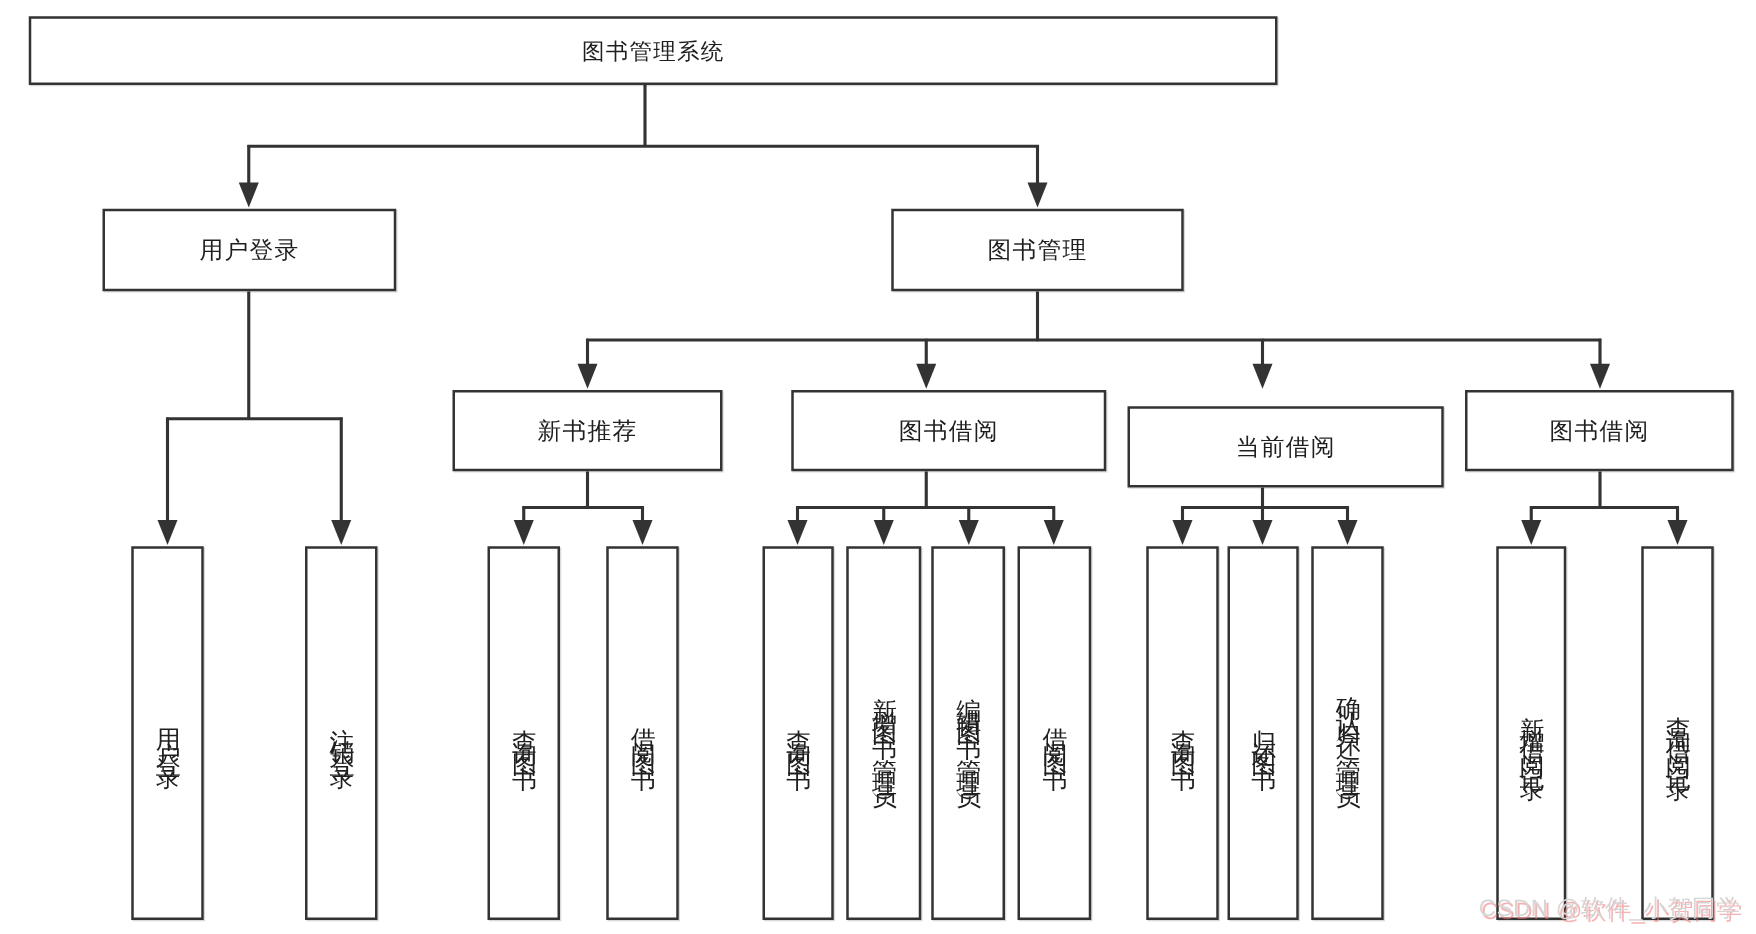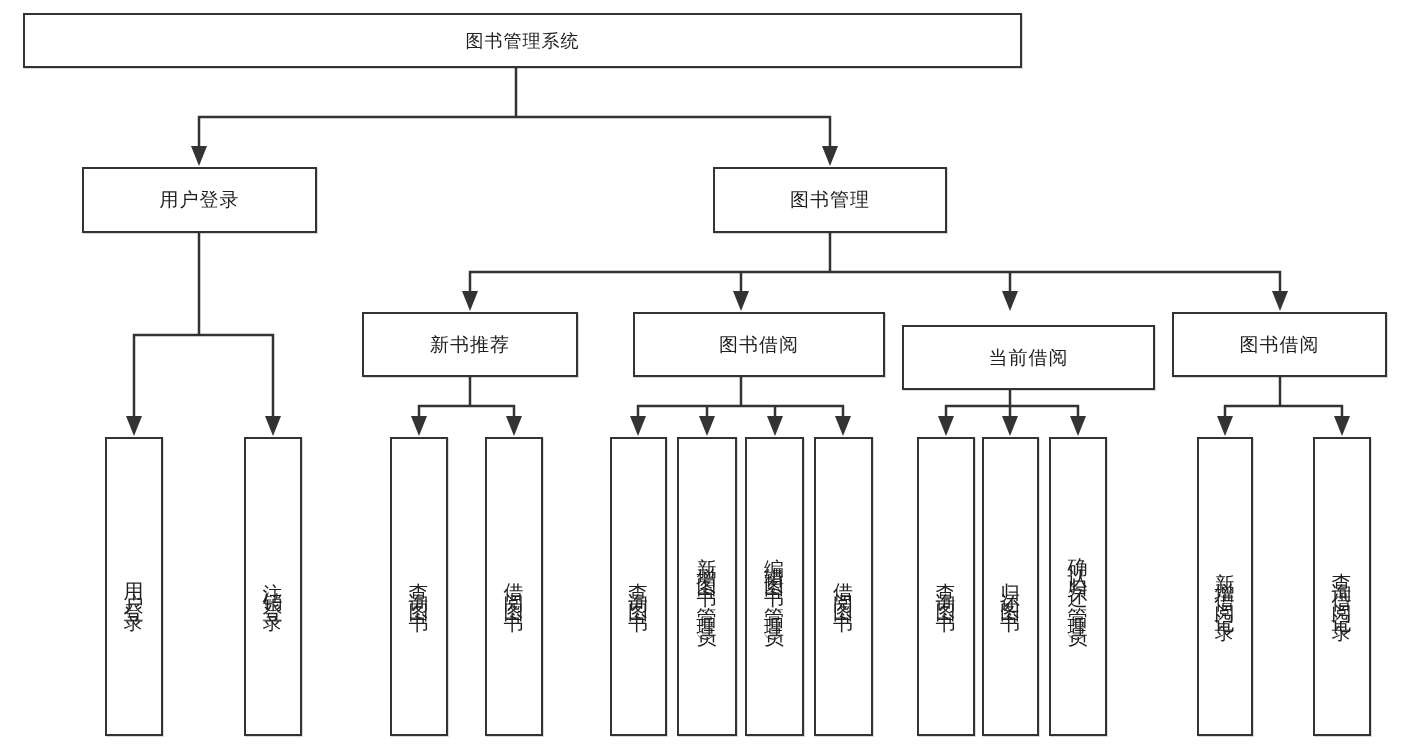--- a/index.html
+++ b/index.html
@@ -214,14 +214,15 @@
     <span class="vtext">确认归还（管理员）</span>
   </div>
 
   <div class="node v" style="left:1197px; top:437px; width:56px; height:299px;">
     <span class="vtext">新增借阅记录</span>
   </div>
   <div class="node v" style="left:1313px; top:437px; width:58px; height:299px;">
     <span class="vtext">查询借阅记录</span>
   </div>
 
+  <div class="watermark">CSDN @软件_小贺同学</div>
 
 </div>
 
 </body></html>

